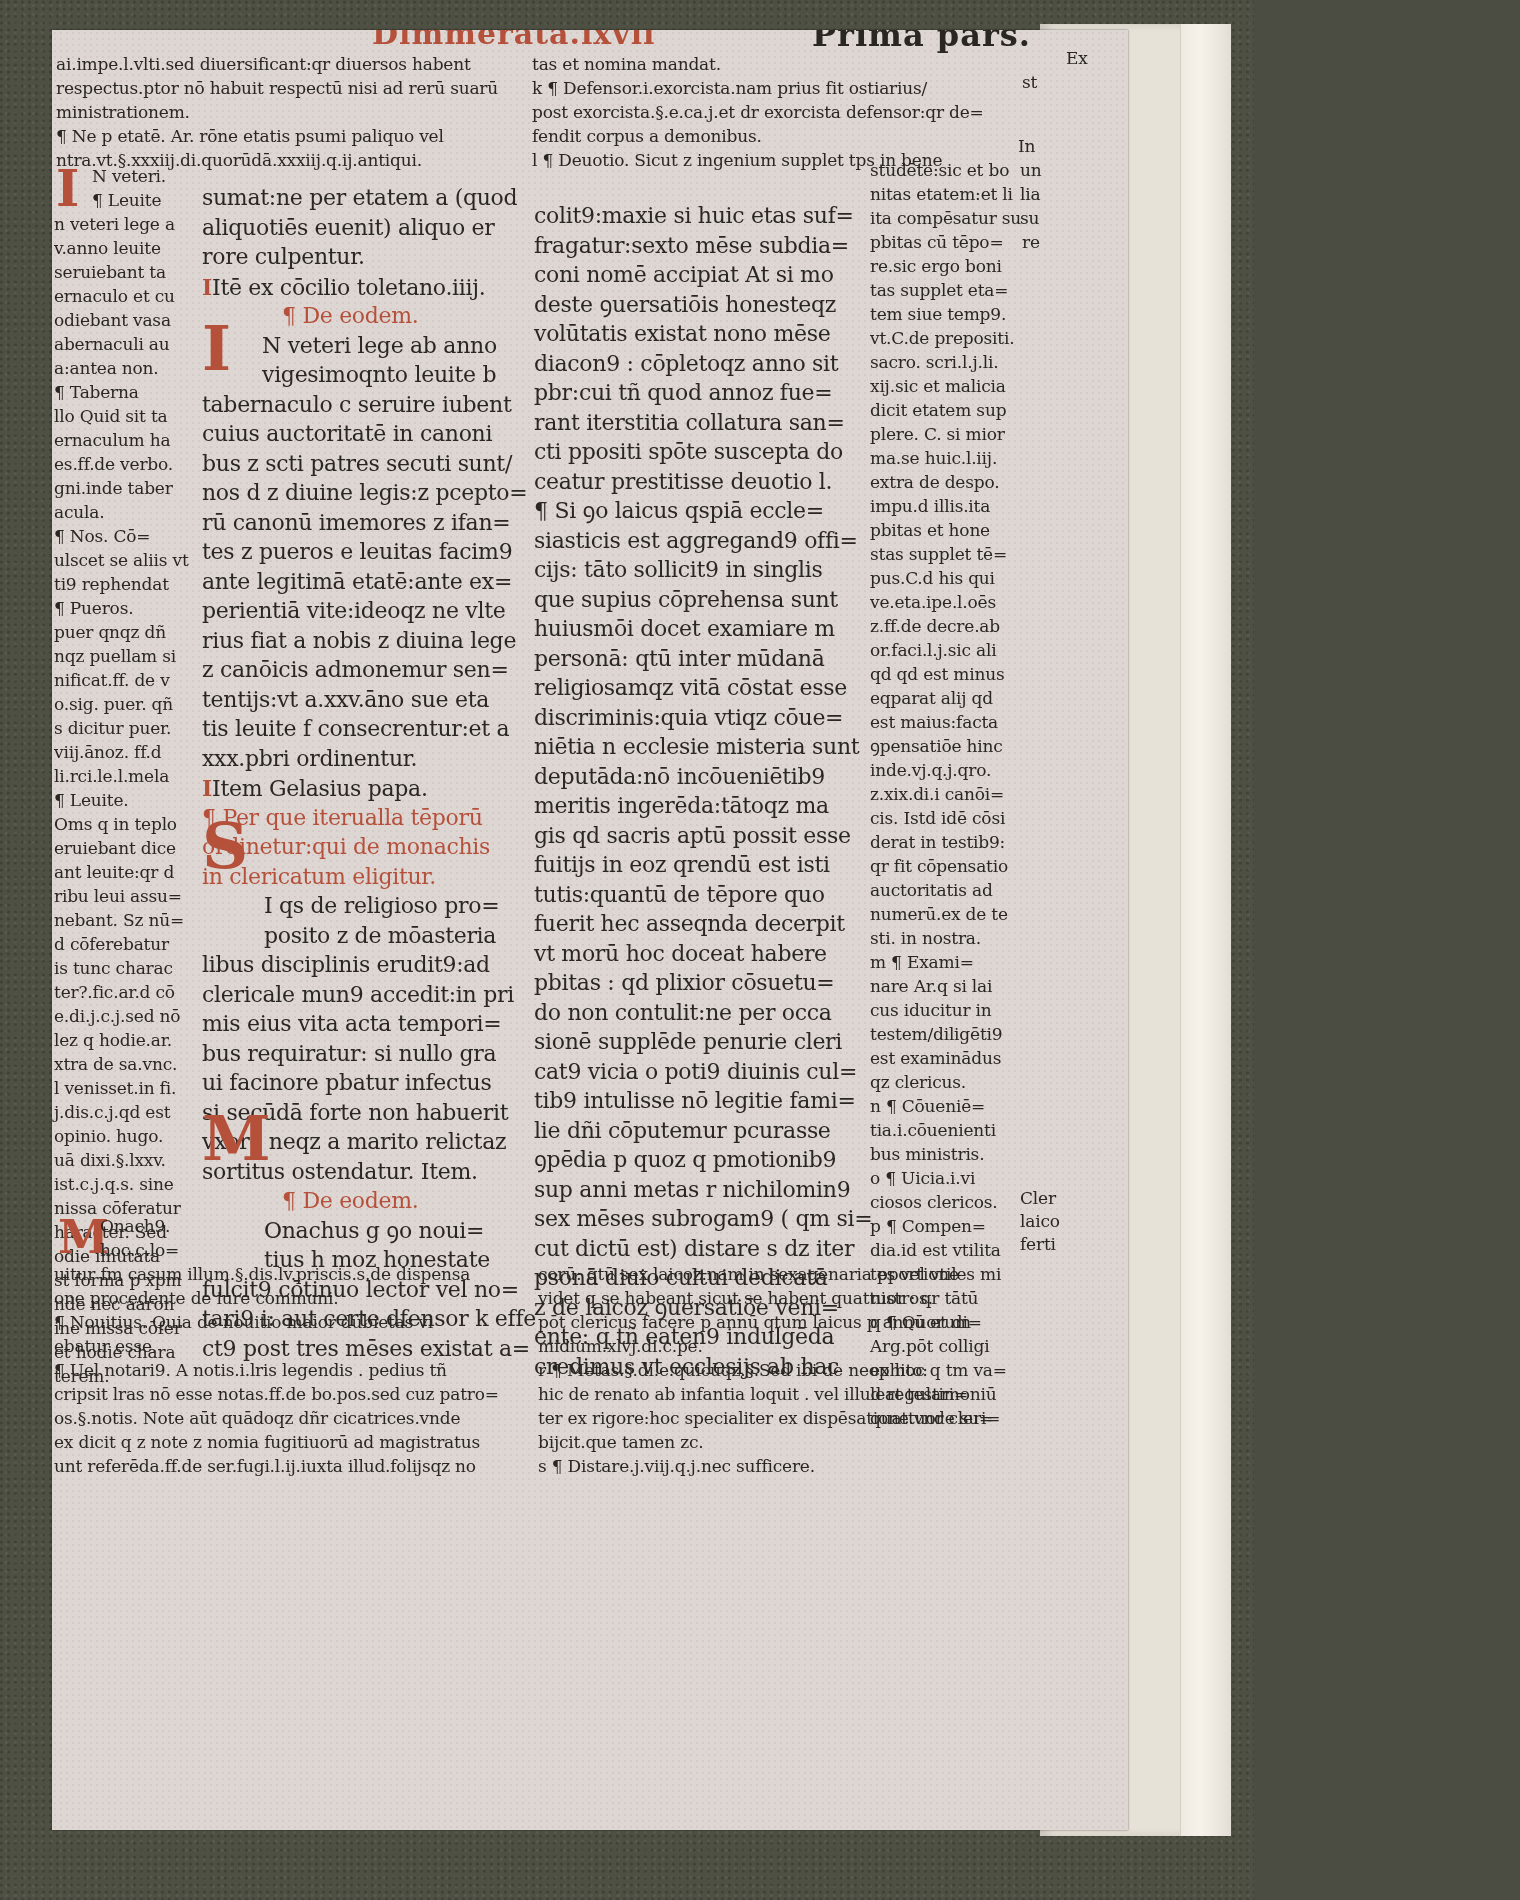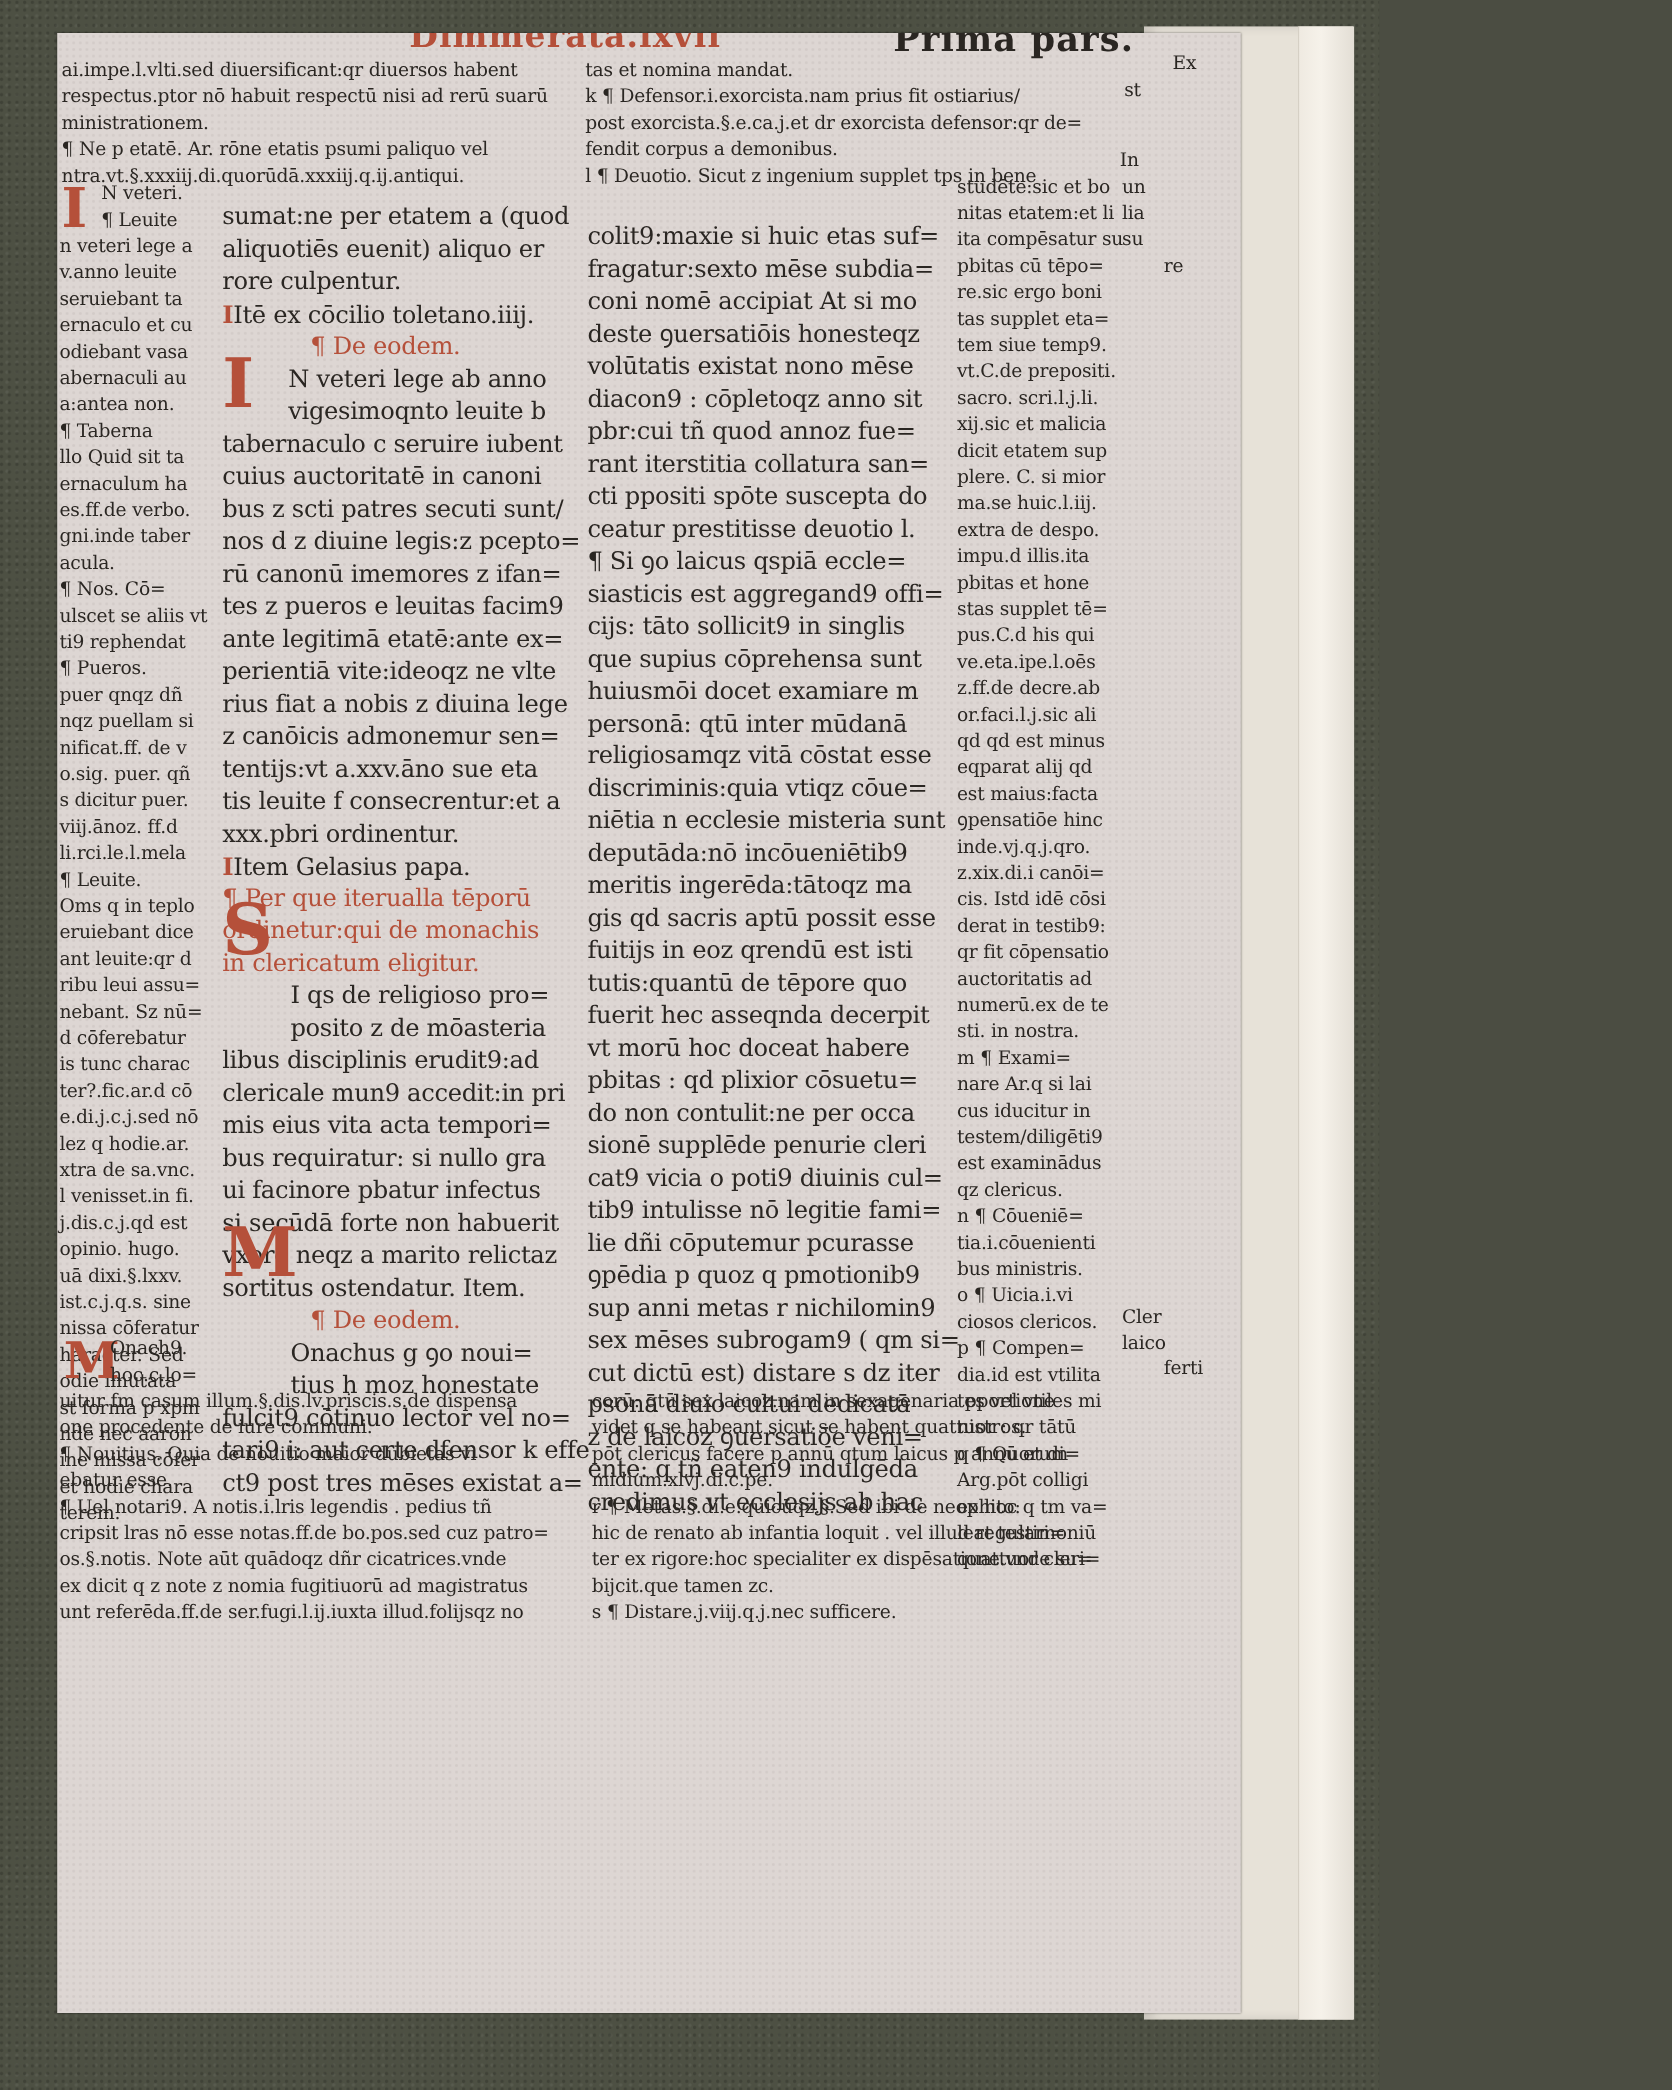--- a/index.html
+++ b/index.html
@@ -282,16 +282,16 @@
     <span class="line">s  ¶ Distare.j.viij.q.j.nec sufficere.</span>
   </div>
 </div>
 
 <div class="txt g" style="position:absolute;left:1018px;top:50px;margin-left:48px;">Ex</div>
 <div class="txt g" style="position:absolute;left:1022px;top:74px;">st</div>
 <div class="txt g" style="position:absolute;left:1018px;top:138px;">In</div>
 <div class="txt g" style="position:absolute;left:1020px;top:162px;">un</div>
 <div class="txt g" style="position:absolute;left:1020px;top:186px;">lia</div>
 <div class="txt g" style="position:absolute;left:1020px;top:210px;">su</div>
-<div class="txt g" style="position:absolute;left:1058px;top:234px;">re</div>
+<div class="txt g" style="position:absolute;left:1022px;top:234px;">re</div>
 <div class="txt g" style="position:absolute;left:1020px;top:1190px;">Cler</div>
 <div class="txt g" style="position:absolute;left:1020px;top:1213px;">laico</div>
-<div class="txt g" style="position:absolute;left:1020px;top:1236px;margin-left:38px;">ferti</div>
+<div class="txt g" style="position:absolute;left:1020px;top:1236px;">ferti</div>
 
 </body></html>

